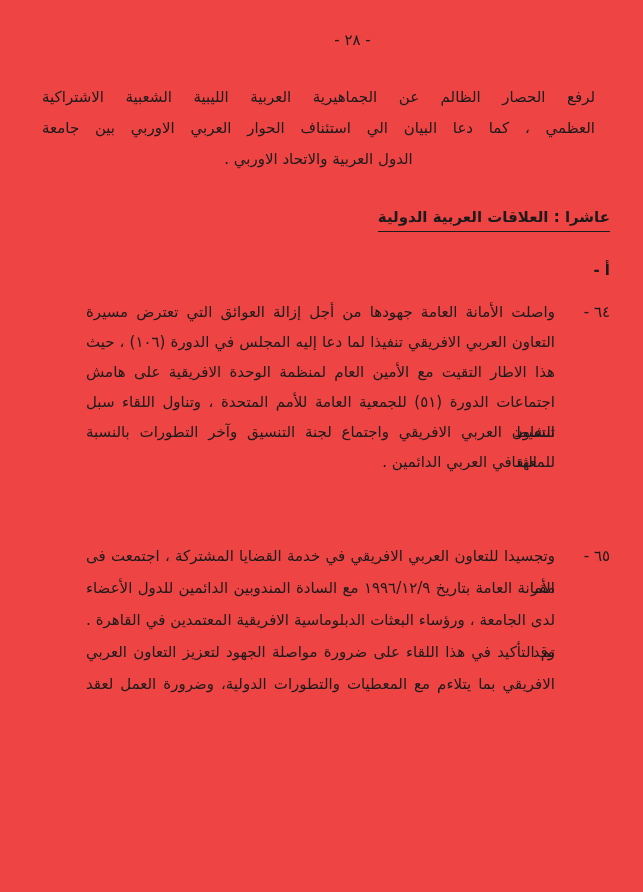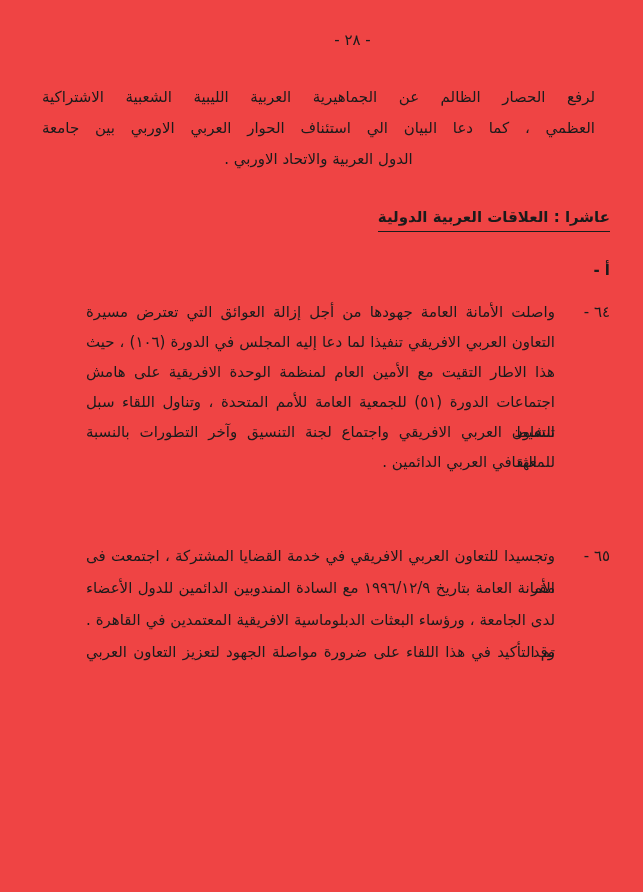--- a/index.html
+++ b/index.html
@@ -151,16 +151,17 @@
     </div>
   </div>
 
   <div class="item item-65">
     <div class="num">٦٥ -</div>
     <div class="body">
       <div class="line">وتجسيدا للتعاون العربي الافريقي في خدمة القضايا المشتركة ، اجتمعت فى مقر</div>
       <div class="line">الأمانة العامة بتاريخ ١٩٩٦/١٢/٩ مع السادة المندوبين الدائمين للدول الأعضاء</div>
       <div class="line">لدى الجامعة ، ورؤساء البعثات الدبلوماسية الافريقية المعتمدين في القاهرة . وقد</div>
       <div class="line">تم التأكيد في هذا اللقاء على ضرورة مواصلة الجهود لتعزيز التعاون العربي</div>
+      <div class="line">الافريقي بما يتلاءم مع المعطيات والتطورات الدولية، وضرورة العمل لعقد</div>
     </div>
   </div>
 
 </div>
 
 </body></html>

